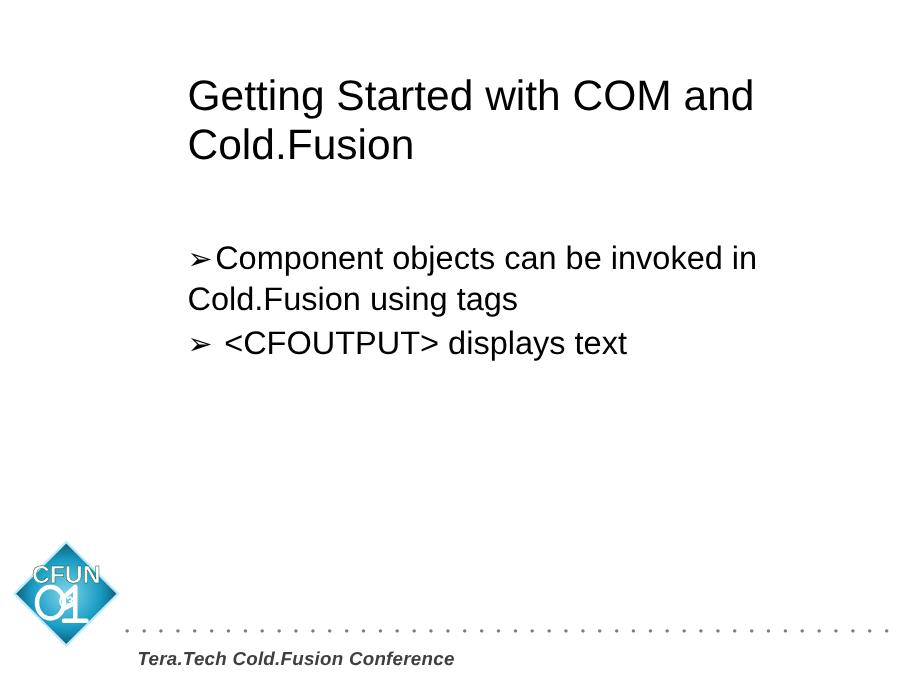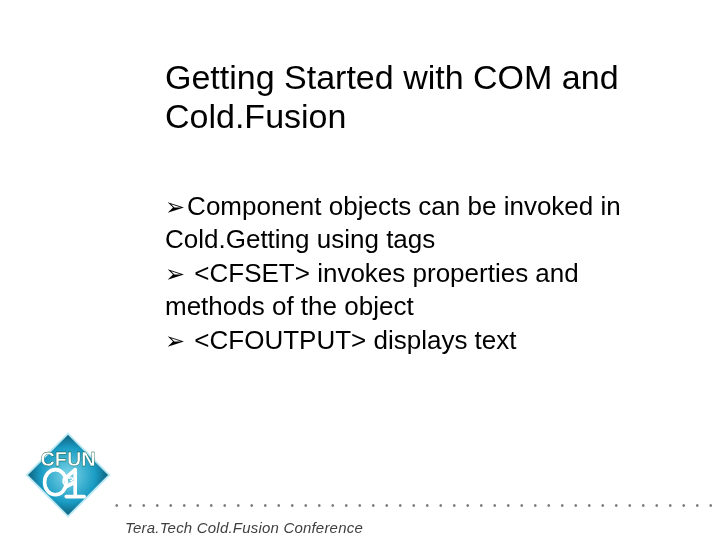--- a/index.html
+++ b/index.html
@@ -10,21 +10,20 @@
     background: #fff;
     font-family: Arial, Helvetica, sans-serif;
     color: #000;
     overflow: hidden;
     position: relative;
   }
   .slide {
     position: relative;
     width: 680px;
     height: 540px;
-    margin-left: 15px;
   }
   .title {
     position: absolute;
     left: 150px;
     top: 58px;
     width: 460px;
     font-size: 34px;
     line-height: 1.15;
     font-weight: 400;
   }
@@ -62,45 +61,42 @@
     letter-spacing: 10px;
     white-space: nowrap;
     overflow: hidden;
   }
   .footer-text {
     position: absolute;
     bottom: 4px;
     left: 110px;
     font-size: 15px;
     font-style: italic;
-    font-weight: 400;
+    font-weight: 700;
     color: #3f3f3f;
     letter-spacing: 0.2px;
   }
   .logo {
     position: absolute;
     left: 8px;
     bottom: 20px;
     width: 90px;
     height: 90px;
   }
   .logo svg { width: 90px; height: 90px; display: block; }
 </style>
 </head>
 <body>
 <div class="slide">
 
   <div class="title">Getting Started with COM and Cold.Fusion</div>
 
   <div class="body">
     <div class="bullet">
-      <span class="bullet-mark">➢</span><span>Component objects can be invoked in Cold.Getting using tags</span>
-    </div>
-    <div class="bullet">
-      <span class="bullet-mark">➢</span><span> &lt;CFSET&gt;  invokes properties and methods of the object</span>
+      <span class="bullet-mark">➢</span><span>Component objects can be invoked in Cold.Fusion using tags</span>
     </div>
     <div class="bullet">
       <span class="bullet-mark">➢</span><span> &lt;CFOUTPUT&gt; displays text</span>
     </div>
   </div>
 
   <div class="footer">
     <div class="dots">••••••••••••••••••••••••••••••••••••••••••••••••••••••••••••••••••••••••</div>
     <div class="footer-text">Tera.Tech Cold.Fusion Conference</div>
     <div class="logo">

